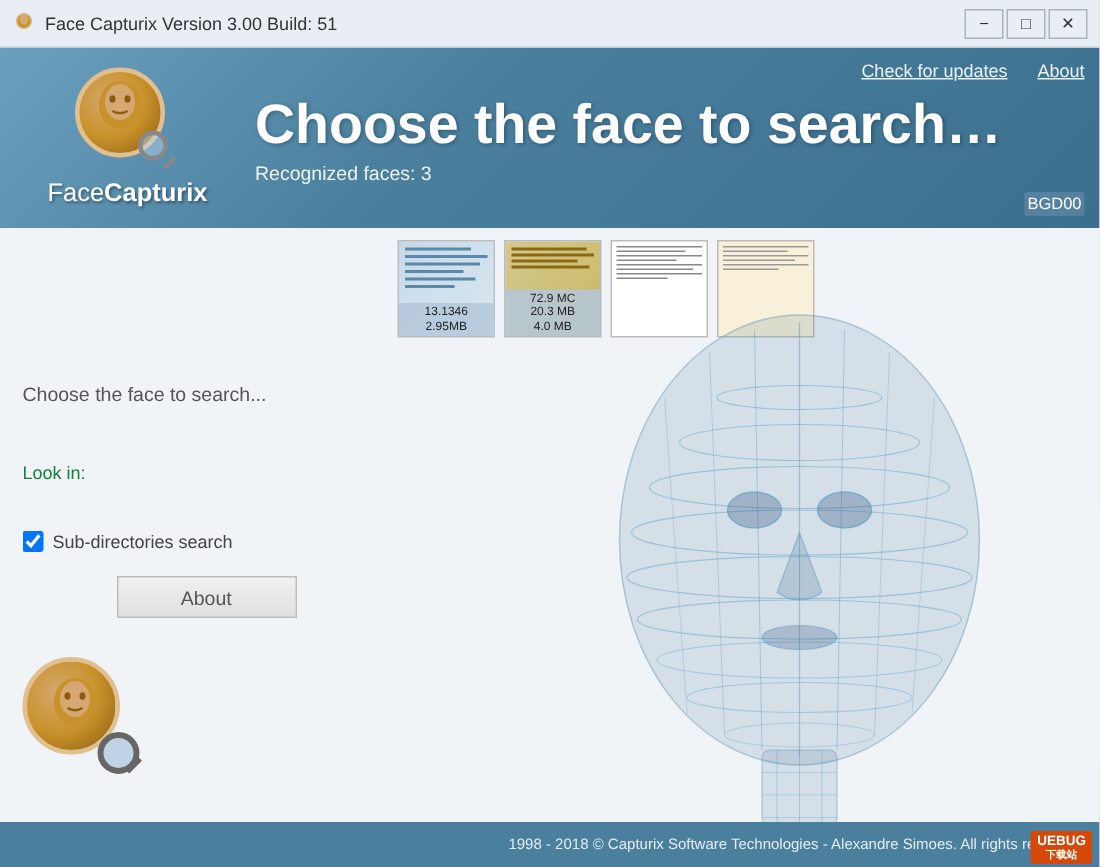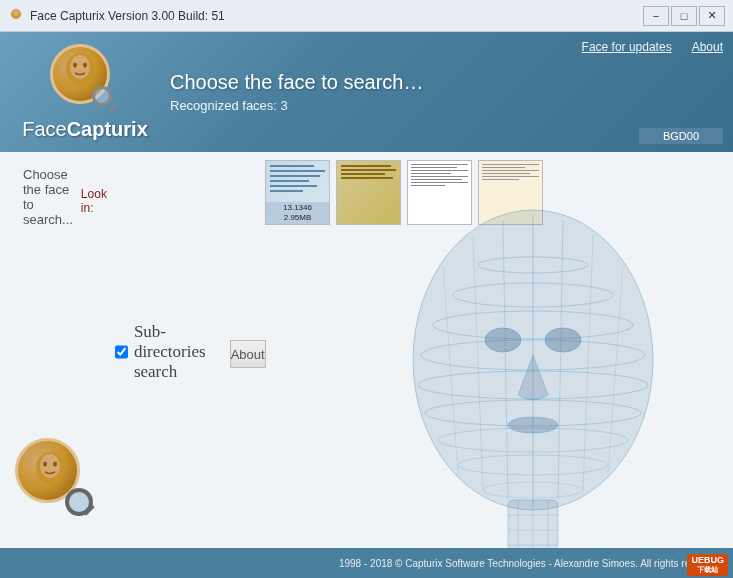--- a/index.html
+++ b/index.html
@@ -101,36 +101,36 @@
       height: 10px;
       background: #888;
       position: absolute;
       bottom: 0;
       right: 2px;
       transform: rotate(45deg);
       transform-origin: top center;
     }
     .logo-text {
       margin-top: 4px;
-      font-size: 20px;
+      font-size: 17px;
       font-weight: bold;
       color: white;
       text-shadow: 1px 1px 2px rgba(0,0,0,0.4);
     }
     .logo-text .face { font-weight: 400; }
     .logo-text .capturix { font-weight: 700; }
 
     .header-title-area {
       flex: 1;
       padding-left: 20px;
     }
     .header-main-title {
-      font-size: 20px;
+      font-size: 37px;
       color: white;
-      font-weight: 400;
+      font-weight: 700;
       text-shadow: 1px 1px 3px rgba(0,0,0,0.3);
     }
     .header-subtitle {
       font-size: 13px;
       color: rgba(255,255,255,0.9);
       margin-top: 4px;
     }
     .header-links {
       position: absolute;
       top: 8px;
@@ -144,51 +144,52 @@
       text-decoration: underline;
       cursor: pointer;
     }
     .bgd-badge {
       position: absolute;
       bottom: 8px;
       right: 10px;
       background: rgba(100,140,170,0.6);
       color: white;
       font-size: 11px;
-      padding: 2px 24px;
+      padding: 2px 2px;
       border-radius: 2px;
     }
 
     
     .main-content {
       background: #f0f4f7;
       height: calc(578px - 32px - 120px - 30px);
       display: flex;
       position: relative;
     }
 
     
     .left-panel {
       width: 260px;
       padding: 15px 15px;
       display: flex;
+      flex-direction: column;
       gap: 8px;
       position: relative;
       z-index: 2;
     }
     .panel-title {
       font-size: 13px;
       color: #555;
       margin-bottom: 10px;
       font-weight: 500;
     }
     .look-in-label {
       font-size: 12px;
-      color: #7f1d1d;
-      margin-bottom: 8px;
+      color: #15803d;
+      margin-bottom: 20px;
     }
     .dropdown-container {
       display: flex;
       align-items: center;
       gap: 4px;
     }
     .disk-icon {
       width: 18px;
       height: 14px;
       border: 1px solid #888;
@@ -221,23 +222,22 @@
       align-items: center;
       gap: 6px;
       margin-top: 4px;
     }
     .checkbox-input {
       width: 14px;
       height: 14px;
       cursor: pointer;
     }
     .checkbox-label {
-      font-size: 17px;
+      font-size: 12px;
       color: #444;
-      font-family: Liberation Serif, serif;
     }
     .search-button {
       width: 120px;
       height: 28px;
       background: linear-gradient(to bottom, #f0f0f0, #e0e0e0);
       border: 1px solid #bbb;
       font-size: 13px;
       color: #555;
       cursor: pointer;
       margin-top: 8px;
@@ -431,21 +431,21 @@
       <span class="face">Face</span><span class="capturix">Capturix</span>
     </div>
   </div>
 
   <div class="header-title-area">
     <div class="header-main-title">Choose the face to search…</div>
     <div class="header-subtitle">Recognized faces: 3</div>
   </div>
 
   <div class="header-links">
-    <span class="header-link">Face for updates</span>
+    <span class="header-link">Check for updates</span>
     <span class="header-link">About</span>
   </div>
 
   <div class="bgd-badge">BGD00</div>
 </div>
 
 <div class="main-content">
 
   <div class="thumbnail-strip">
 
@@ -461,20 +461,21 @@
       <div class="thumb-info">13.1346<br>2.95MB</div>
     </div>
 
     <div class="thumbnail thumb2">
       <div style="padding:4px;">
         <div style="height:2px;background:#8a6a10;margin-bottom:2px;width:90%;"></div>
         <div style="height:2px;background:#8a6a10;margin-bottom:2px;width:100%;"></div>
         <div style="height:2px;background:#8a6a10;margin-bottom:2px;width:80%;"></div>
         <div style="height:2px;background:#8a6a10;margin-bottom:2px;width:95%;"></div>
       </div>
+      <div class="thumb-info">72.9 MC<br>20.3 MB<br>4.0 MB</div>
     </div>
 
     <div class="thumbnail thumb3">
       <div class="thumb3-inner">
         <div style="height:1px;background:#888;margin-bottom:2px;"></div>
         <div style="height:1px;background:#888;margin-bottom:2px;width:80%;"></div>
         <div style="height:1px;background:#888;margin-bottom:2px;"></div>
         <div style="height:1px;background:#888;margin-bottom:2px;width:70%;"></div>
         <div style="height:1px;background:#888;margin-bottom:2px;"></div>
         <div style="height:1px;background:#888;margin-bottom:2px;width:90%;"></div>

